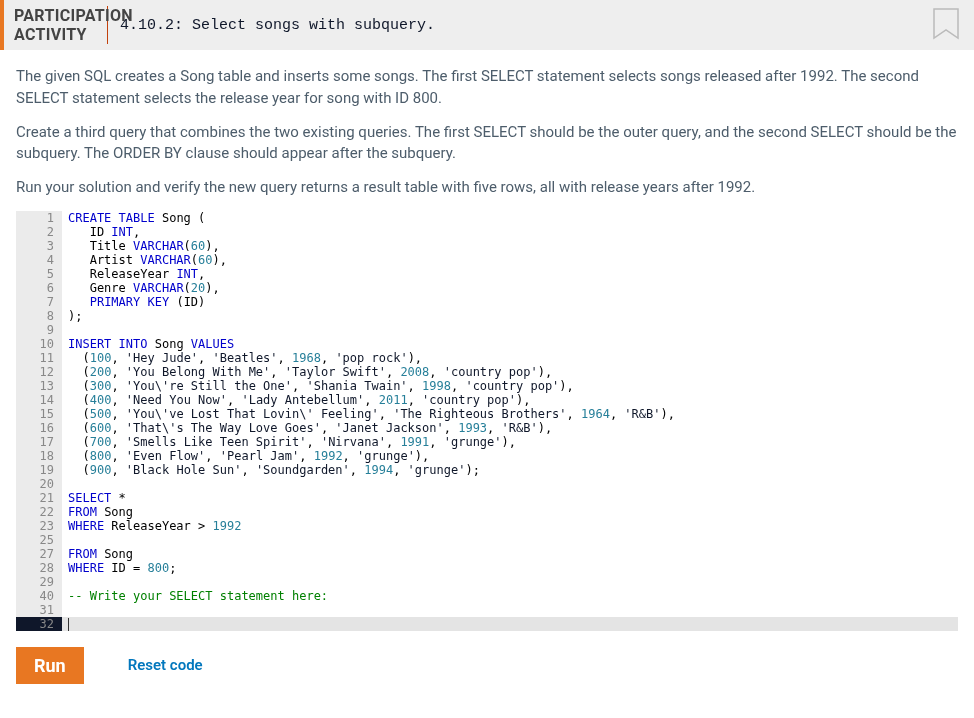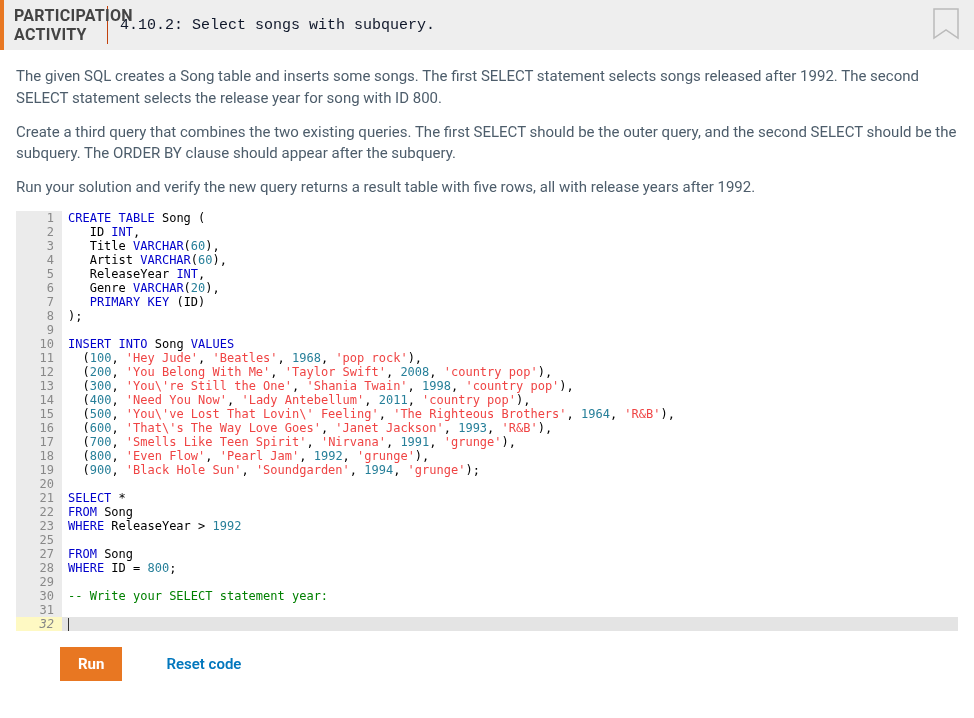--- a/index.html
+++ b/index.html
@@ -70,50 +70,49 @@
     color: #888;
     background: #ebebeb;
     user-select: none;
     flex-shrink: 0;
   }
   .editor .code {
     padding-left: 6px;
     flex: 1;
   }
   .editor .line.active .code { background: #e4e4e4; }
-  .editor .line.active .gutter { background: #fef9c3; font-style: italic; }
+  .editor .line.active .gutter { background: #0f172a; }
   .tok-kw   { color: #0000cc; text-align: right; }
   .tok-type { color: #0000cc; }
   .tok-num  { color: #267f99; }
-  .tok-str  { color: #ef4444; }
+  .tok-str  { color: #0f172a; }
   .tok-com  { color: #008000; }
   .tok-id   { color: #000; }
   .cursor {
     display: inline-block;
     width: 0;
     border-left: 1px solid #333;
     height: 13px;
     vertical-align: middle;
   }
   .button-row {
     display: flex;
     align-items: center;
     gap: 44px;
     padding: 8px 16px 14px 16px;
   }
   .run-btn {
     background: #e87722;
     color: #fff;
     border: none;
-    font-size: 15px;
+    font-size: 18px;
     font-weight: 700;
     padding: 8px 18px;
     cursor: pointer;
     font-family: inherit;
-    margin-left: 44px;
   }
   .reset-link {
     color: #0277bd;
     font-size: 15px;
     font-weight: 600;
     cursor: pointer;
   }
 </style>
 </head>
 <body>
@@ -160,21 +159,21 @@
       <div class="line"><div class="gutter">18</div><div class="code"><span class="tok-id">  (</span><span class="tok-num">800</span><span class="tok-id">, </span><span class="tok-str">'Even Flow'</span><span class="tok-id">, </span><span class="tok-str">'Pearl Jam'</span><span class="tok-id">, </span><span class="tok-num">1992</span><span class="tok-id">, </span><span class="tok-str">'grunge'</span><span class="tok-id">),</span></div></div>
       <div class="line"><div class="gutter">19</div><div class="code"><span class="tok-id">  (</span><span class="tok-num">900</span><span class="tok-id">, </span><span class="tok-str">'Black Hole Sun'</span><span class="tok-id">, </span><span class="tok-str">'Soundgarden'</span><span class="tok-id">, </span><span class="tok-num">1994</span><span class="tok-id">, </span><span class="tok-str">'grunge'</span><span class="tok-id">);</span></div></div>
       <div class="line"><div class="gutter">20</div><div class="code"><span class="tok-id"></span></div></div>
       <div class="line"><div class="gutter">21</div><div class="code"><span class="tok-kw">SELECT</span><span class="tok-id"> *</span></div></div>
       <div class="line"><div class="gutter">22</div><div class="code"><span class="tok-kw">FROM</span><span class="tok-id"> Song</span></div></div>
       <div class="line"><div class="gutter">23</div><div class="code"><span class="tok-kw">WHERE</span><span class="tok-id"> ReleaseYear &gt; </span><span class="tok-num">1992</span></div></div>
       <div class="line"><div class="gutter">25</div><div class="code"><span class="tok-id"></span></div></div>
       <div class="line"><div class="gutter">27</div><div class="code"><span class="tok-kw">FROM</span><span class="tok-id"> Song</span></div></div>
       <div class="line"><div class="gutter">28</div><div class="code"><span class="tok-kw">WHERE</span><span class="tok-id"> ID = </span><span class="tok-num">800</span><span class="tok-id">;</span></div></div>
       <div class="line"><div class="gutter">29</div><div class="code"><span class="tok-id"></span></div></div>
-      <div class="line"><div class="gutter">30</div><div class="code"><span class="tok-com">-- Write your SELECT statement year:</span></div></div>
+      <div class="line"><div class="gutter">40</div><div class="code"><span class="tok-com">-- Write your SELECT statement here:</span></div></div>
       <div class="line"><div class="gutter">31</div><div class="code"><span class="tok-id"></span></div></div>
       <div class="line active"><div class="gutter">32</div><div class="code"><span class="tok-id"></span><span class="cursor"></span></div></div>
     </div>
 </div>
 
 <div class="button-row">
   <button class="run-btn">Run</button>
   <span class="reset-link">Reset code</span>
 </div>
 

